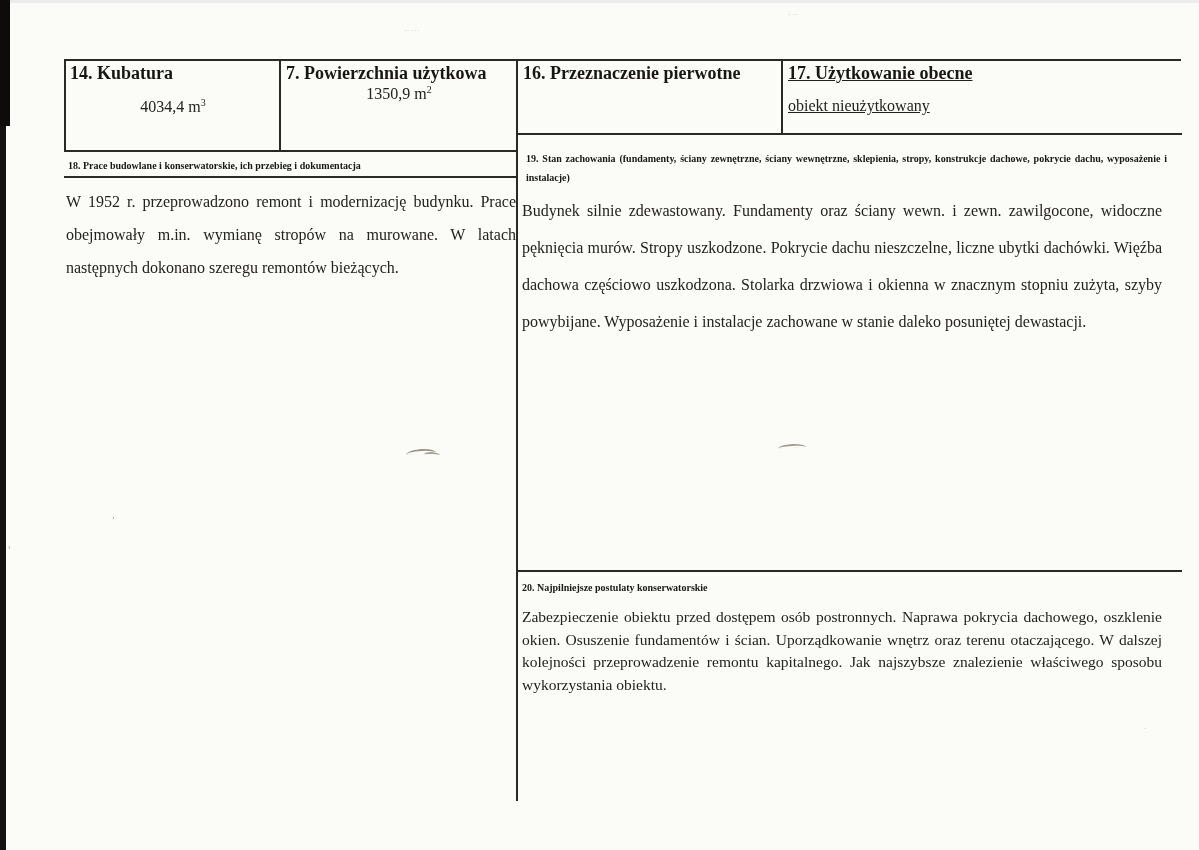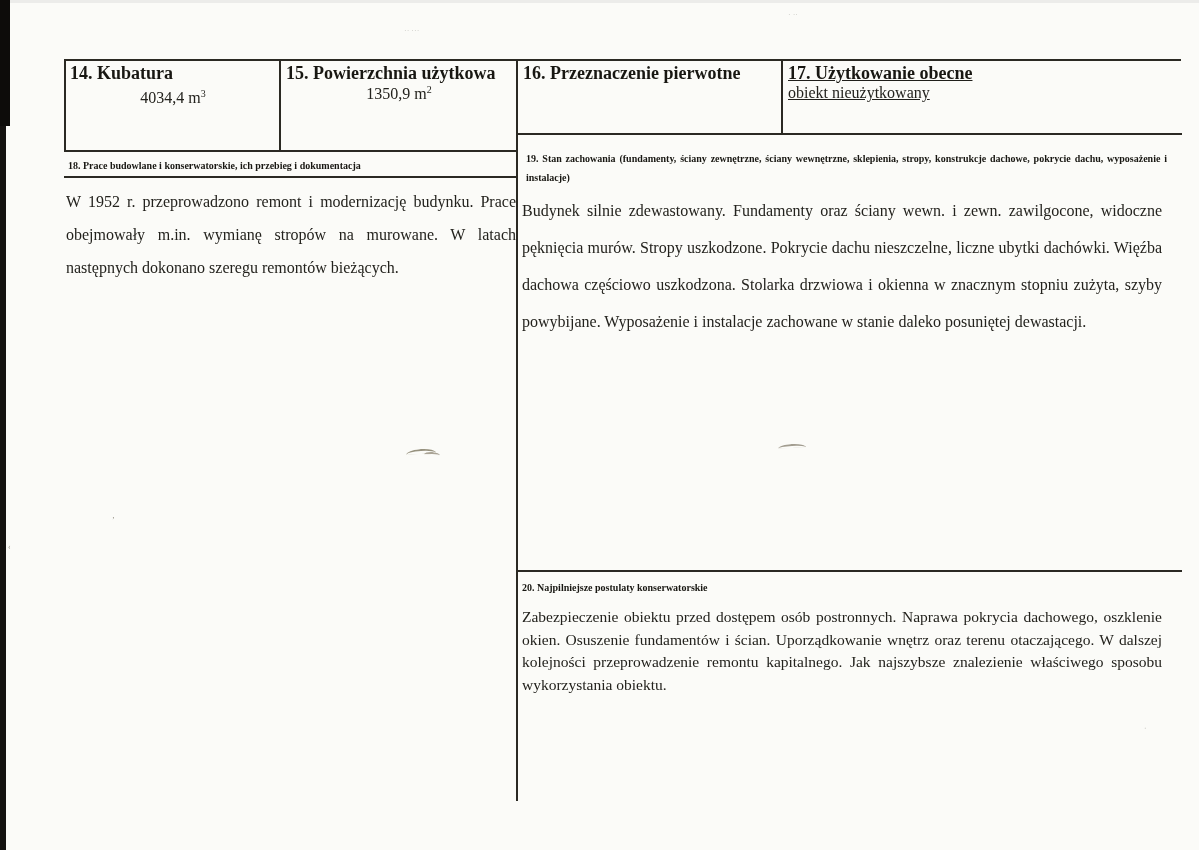--- a/index.html
+++ b/index.html
@@ -20,21 +20,21 @@
   .squig-line { position:absolute; border-top:2px solid #97927f; border-radius:50%/100% 100% 0 0; }
   .speck { position:absolute; color:#c6c6c0; font-size:8px; }
 
   
   .line { position:absolute; background:#2b2923; }
 
   
   .cell { position:absolute; }
   .cell-label { font-weight:bold; font-size:18px; color:#181712; }
   .cell-value { font-size:16px; color:#23221d; }
-  .val-center { text-align:center; margin-top:4px; }
+  .val-center { text-align:center; margin-top:13px; }
   sup { font-size:10px; }
 
   
   .sec-label { position:absolute; font-weight:bold; font-size:10px; line-height:19px; color:#181712; text-align:justify; }
   .sec-text  { position:absolute; text-align:justify; color:#23221d; }
   .t18 { font-size:16px; line-height:33px; }
   .t19 { font-size:16px; line-height:37px; }
   .t20 { font-size:15.5px; line-height:22.5px; }
 </style>
 </head>
@@ -63,31 +63,31 @@
   <div class="line" style="left:516px; top:133px; width:666px; height:2px;"></div>
   <div class="line" style="left:64px;  top:176px; width:454px; height:2px;"></div>
   <div class="line" style="left:516px; top:570px; width:666px; height:2px;"></div>
 
   <div class="cell" style="left:70px; top:63px; width:206px;">
     <div class="cell-label">14. Kubatura</div>
     <div class="cell-value val-center"><span>4034,4 m</span><sup>3</sup></div>
   </div>
 
   <div class="cell" style="left:286px; top:63px; width:226px;">
-    <div class="cell-label">15. Powierzchnia użytkowa</div>
+    <div class="cell-label">7. Powierzchnia użytkowa</div>
     <div class="cell-value val-center" style="margin-top:0;"><span>1350,9 m</span><sup>2</sup></div>
   </div>
 
   <div class="cell" style="left:523px; top:63px; width:254px;">
     <div class="cell-label">16. Przeznaczenie pierwotne</div>
   </div>
 
   <div class="cell" style="left:788px; top:63px; width:386px;text-decoration:underline;">
     <div class="cell-label">17. Użytkowanie obecne</div>
-    <div class="cell-value" style="margin-top:0;">obiekt nieużytkowany</div>
+    <div class="cell-value" style="margin-top:13px;">obiekt nieużytkowany</div>
   </div>
 
   <div class="sec-label" style="left:68px; top:156px; width:448px;">18. Prace budowlane i konserwatorskie, ich przebieg i dokumentacja</div>
   <div class="sec-text t18" style="left:66px; top:185px; width:450px;">W 1952 r. przeprowadzono remont i modernizację budynku. Prace obejmowały m.in. wymianę stropów na murowane. W latach następnych dokonano szeregu remontów bieżących.</div>
 
   <div class="sec-label" style="left:526px; top:149px; width:641px;">19. Stan zachowania (fundamenty, ściany zewnętrzne, ściany wewnętrzne, sklepienia, stropy, konstrukcje dachowe, pokrycie dachu, wyposażenie i instalacje)</div>
   <div class="sec-text t19" style="left:522px; top:192px; width:640px;">Budynek silnie zdewastowany. Fundamenty oraz ściany wewn. i zewn. zawilgocone, widoczne pęknięcia murów. Stropy uszkodzone. Pokrycie dachu nieszczelne, liczne ubytki dachówki. Więźba dachowa częściowo uszkodzona. Stolarka drzwiowa i okienna w znacznym stopniu zużyta, szyby powybijane. Wyposażenie i instalacje zachowane w stanie daleko posuniętej dewastacji.</div>
 
   <div class="sec-label" style="left:522px; top:578px; width:640px;">20. Najpilniejsze postulaty konserwatorskie</div>
   <div class="sec-text t20" style="left:522px; top:606px; width:640px;">Zabezpieczenie obiektu przed dostępem osób postronnych. Naprawa pokrycia dachowego, oszklenie okien. Osuszenie fundamentów i ścian. Uporządkowanie wnętrz oraz terenu otaczającego. W dalszej kolejności przeprowadzenie remontu kapitalnego. Jak najszybsze znalezienie właściwego sposobu wykorzystania obiektu.</div>

